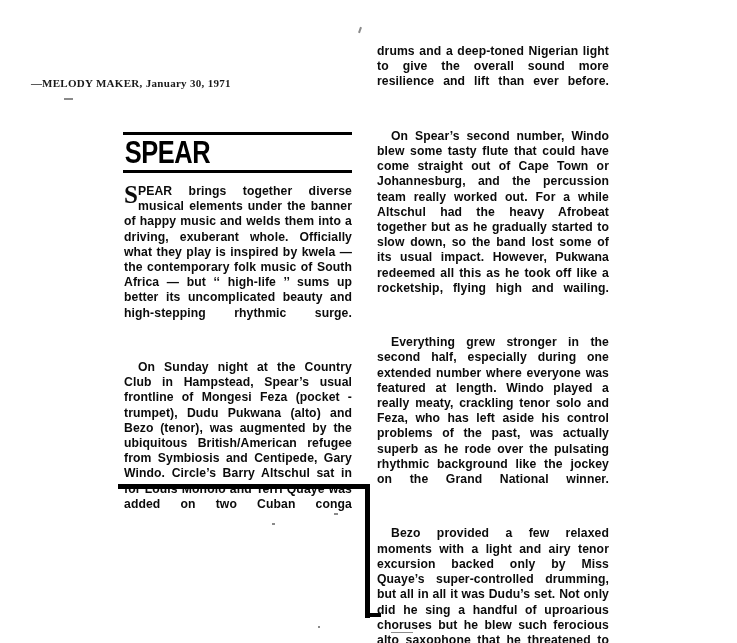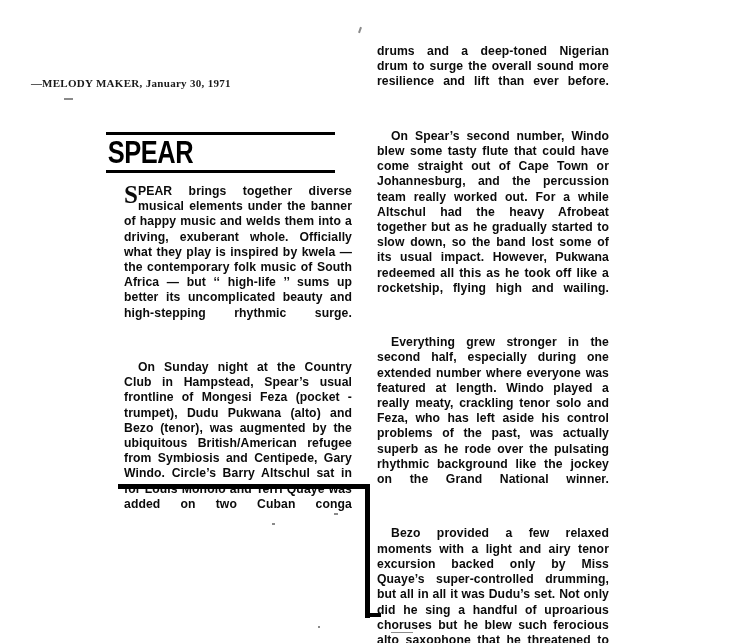--- a/index.html
+++ b/index.html
@@ -31,21 +31,21 @@
   }
   #masthead .mast-dash {
     font-weight: 600;
     letter-spacing: -1px;
     margin-right: 1px;
   }
 
   
   #headline-block {
     position: absolute;
-    left: 106px;
+    left: 123px;
     top: 132px;
     width: 229px;
   }
   .rule-top {
     height: 3px;
     background: #000;
     width: 100%;
     margin-bottom: 1px;
   }
   .rule-bottom {
@@ -170,21 +170,21 @@
     <p class="full">
       <span id="dropcap">S</span><span>PEAR brings together diverse musical elements under the banner of happy music and welds them into a driving, exuberant whole. Officially what they play is inspired by kwela — the contemporary folk music of South Africa — but ‘‘ high-life ’’ sums up better its uncomplicated beauty and high-stepping rhythmic surge.</span>
     </p>
     <p class="indent full">
       <span>On Sunday night at the Country Club in Hampstead, Spear’s usual frontline of Mongesi Feza (pocket - trumpet), Dudu Pukwana (alto) and Bezo (tenor), was augmented by the ubiquitous British/American refugee from Symbiosis and Centipede, Gary Windo. Circle’s Barry Altschul sat in for Louis Moholo and Terri Quaye was added on two Cuban conga</span>
     </p>
   </div>
 
   <div class="col" id="col2">
     <p class="full">
-      <span>drums and a deep-toned Nigerian drum to surge the overall sound more resilience and lift than ever before.</span>
+      <span>drums and a deep-toned Nigerian light to give the overall sound more resilience and lift than ever before.</span>
     </p>
     <p class="indent full">
       <span>On Spear’s second number, Windo blew some tasty flute that could have come straight out of Cape Town or Johannesburg, and the percussion team really worked out. For a while Altschul had the heavy Afrobeat together but as he gradually started to slow down, so the band lost some of its usual impact. However, Pukwana redeemed all this as he took off like a rocketship, flying high and wailing.</span>
     </p>
     <p class="indent full">
       <span>Everything grew stronger in the second half, especially during one extended number where everyone was featured at length. Windo played a really meaty, crackling tenor solo and Feza, who has left aside his control problems of the past, was actually superb as he rode over the pulsating rhythmic background like the jockey on the Grand National winner.</span>
     </p>
     <p class="indent">
       <span>Bezo provided a few relaxed moments with a light and airy tenor excursion backed only by Miss Quaye’s super-controlled drumming, but all in all it was Dudu’s set. Not only did he sing a handful of uproarious choruses but he blew such ferocious alto saxophone that he threatened to sear the skin off the eager faces turned towards the bandstand. — </span><span>VALERIE WILMER.</span>
     </p>

